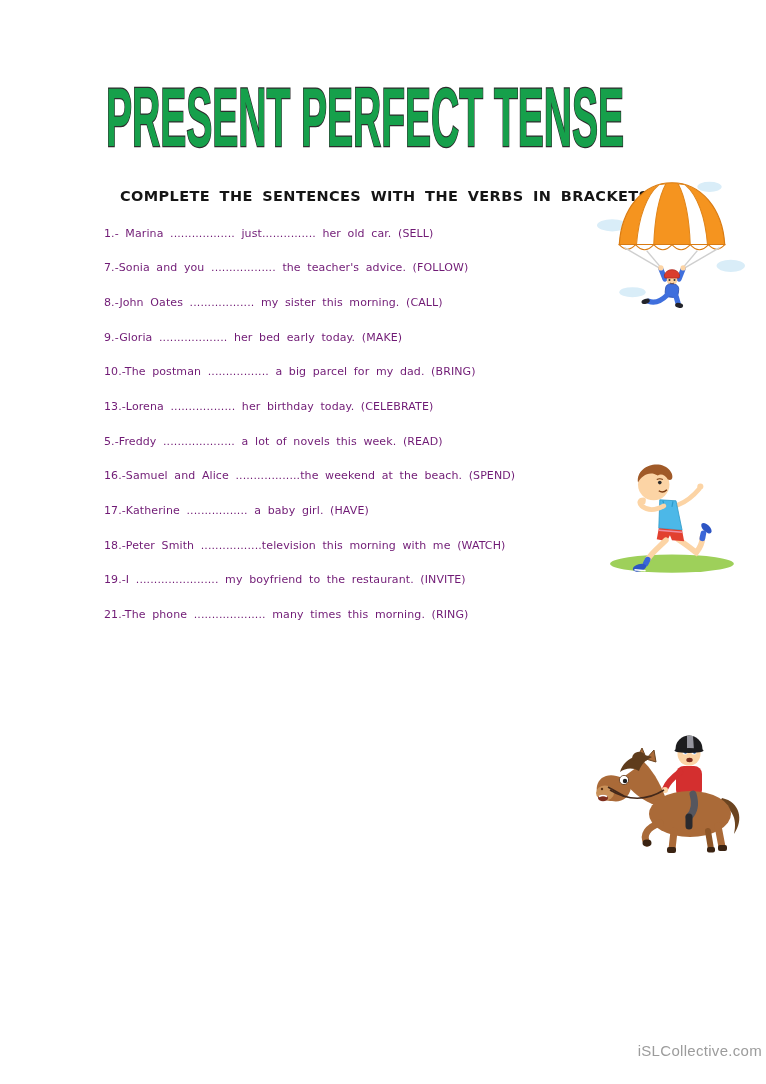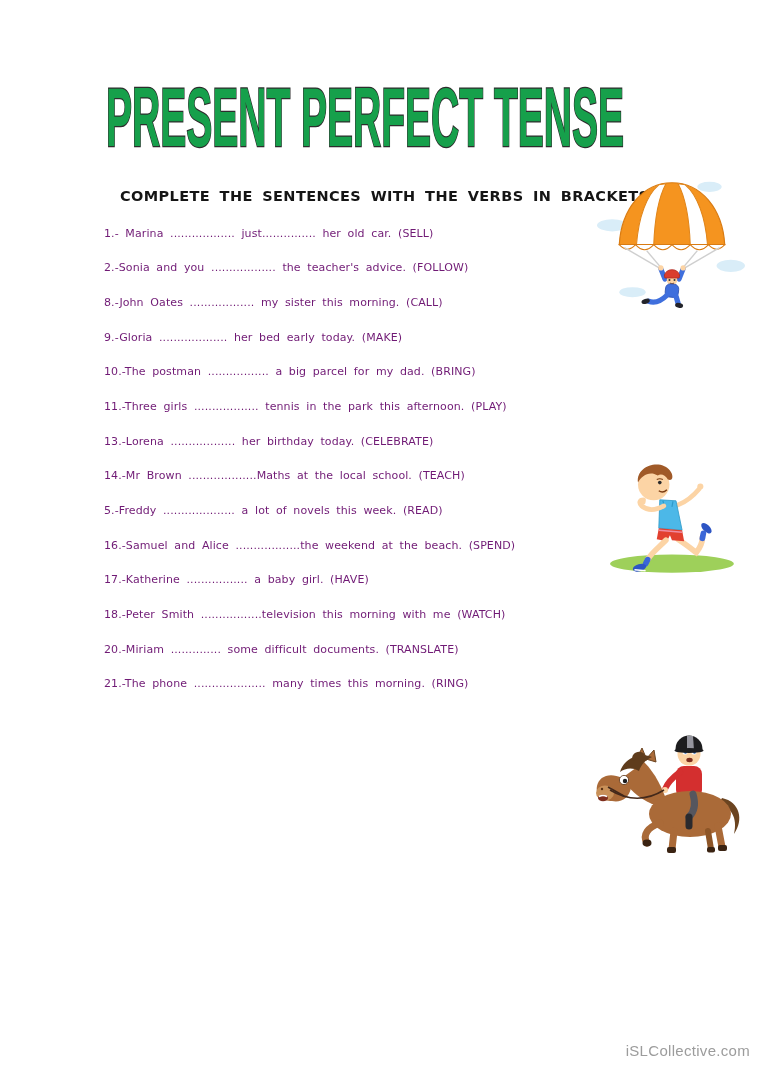--- a/index.html
+++ b/index.html
@@ -23,52 +23,50 @@
     height:34.65px;display:flex;align-items:center;
     font-size:11px;font-weight:400;color:#701a75;
     letter-spacing:0.1px;word-spacing:3px;white-space:nowrap;
   }
   .illus{position:absolute;}
   .illus svg{display:block;width:100%;height:100%;}
   .illus-parachute{left:596px;top:170px;width:152px;height:138px;}
   .illus-runner{left:601px;top:451px;width:147px;height:127px;}
   .illus-horse{left:590px;top:710px;width:168px;height:148px;}
   .footer-watermark{
-    position:absolute;right:16px;top:1042px;
+    position:absolute;right:4px;top:1042px;
     font-family:"Liberation Sans",sans-serif;
     font-size:15px;color:#9c9c9c;letter-spacing:0.3px;
   }
 </style>
 </head>
 <body>
 
 <div class="page">
 
   <div class="title-wrap">
     <svg viewBox="0 0 536 84" width="536" height="84">
       <text x="2" y="68" font-family="Liberation Sans, sans-serif" font-weight="bold" font-size="84" fill="#16a04b" stroke="#2d2d2d" stroke-width="2.4" paint-order="stroke" textLength="518" lengthAdjust="spacingAndGlyphs">PRESENT PERFECT TENSE</text>
     </svg>
   </div>
 
   <div class="instruction">COMPLETE THE SENTENCES WITH THE VERBS IN BRACKETS</div>
 
   <div class="sentences">
     <div class="sentence-line">1.- Marina .................. just............... her old car. (SELL)</div>
-    <div class="sentence-line">2.-Sonia and you .................. the teacher's advice. (FOLLOW)</div>
+    <div class="sentence-line">7.-Sonia and you .................. the teacher's advice. (FOLLOW)</div>
     <div class="sentence-line">8.-John Oates .................. my sister this morning. (CALL)</div>
     <div class="sentence-line">9.-Gloria ................... her bed early today. (MAKE)</div>
     <div class="sentence-line">10.-The postman ................. a big parcel for my dad. (BRING)</div>
-    <div class="sentence-line">11.-Three girls .................. tennis in the park this afternoon. (PLAY)</div>
     <div class="sentence-line">13.-Lorena .................. her birthday today. (CELEBRATE)</div>
-    <div class="sentence-line">14.-Mr Brown  ...................Maths at the local school. (TEACH)</div>
     <div class="sentence-line">5.-Freddy .................... a lot of novels this week. (READ)</div>
     <div class="sentence-line">16.-Samuel and Alice ..................the weekend at the beach. (SPEND)</div>
     <div class="sentence-line">17.-Katherine ................. a baby girl. (HAVE)</div>
     <div class="sentence-line">18.-Peter Smith .................television this morning with me (WATCH)</div>
-    <div class="sentence-line">20.-Miriam .............. some difficult documents. (TRANSLATE)</div>
+    <div class="sentence-line">19.-I ....................... my boyfriend to the restaurant. (INVITE)</div>
     <div class="sentence-line">21.-The phone .................... many times this morning. (RING)</div>
   </div>
 
   <div class="illus illus-parachute">
     <svg viewBox="0 0 150 135">
       <g fill="#d9edf8">
         <ellipse cx="16" cy="54" rx="15" ry="6"></ellipse>
         <ellipse cx="112" cy="16" rx="12" ry="5"></ellipse>
         <ellipse cx="133" cy="94" rx="14" ry="6"></ellipse>
         <ellipse cx="36" cy="120" rx="13" ry="5"></ellipse>

